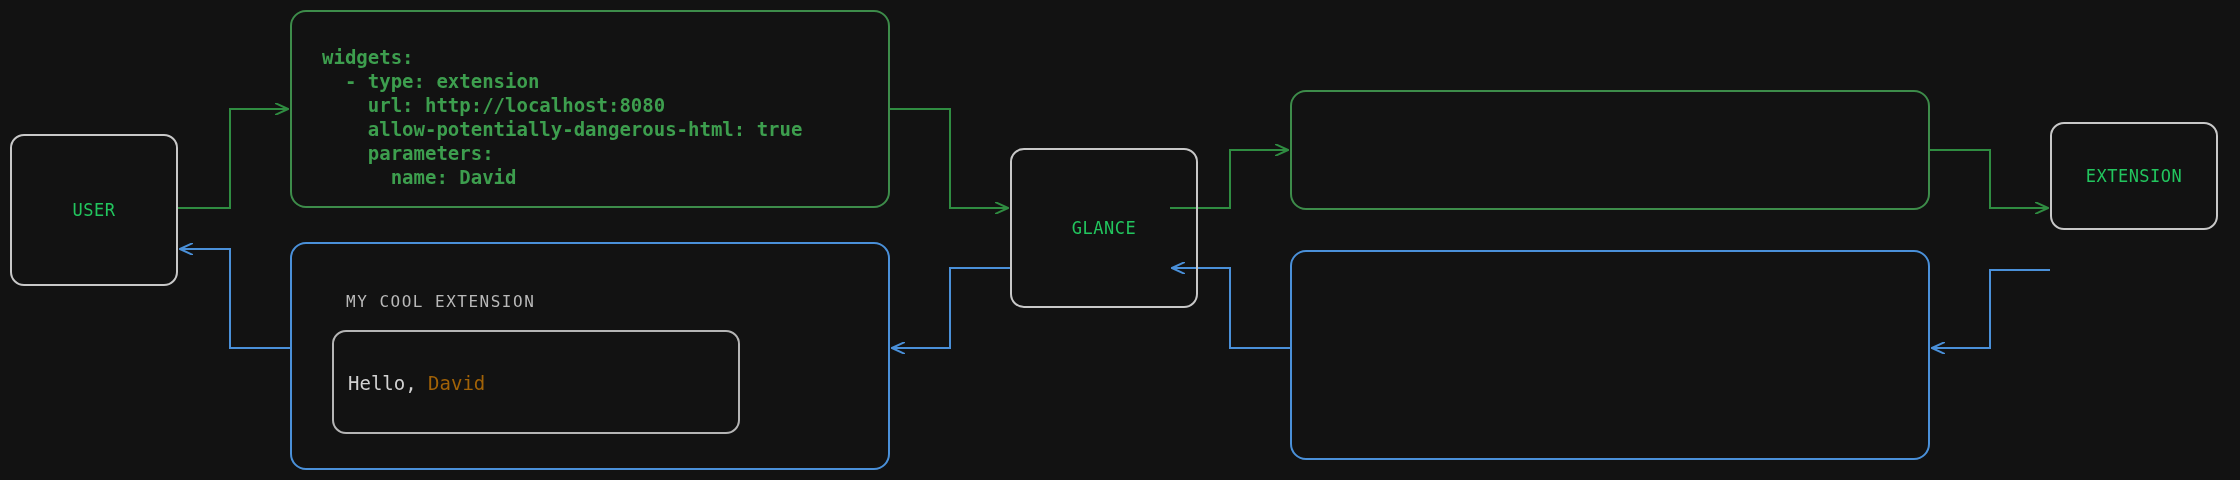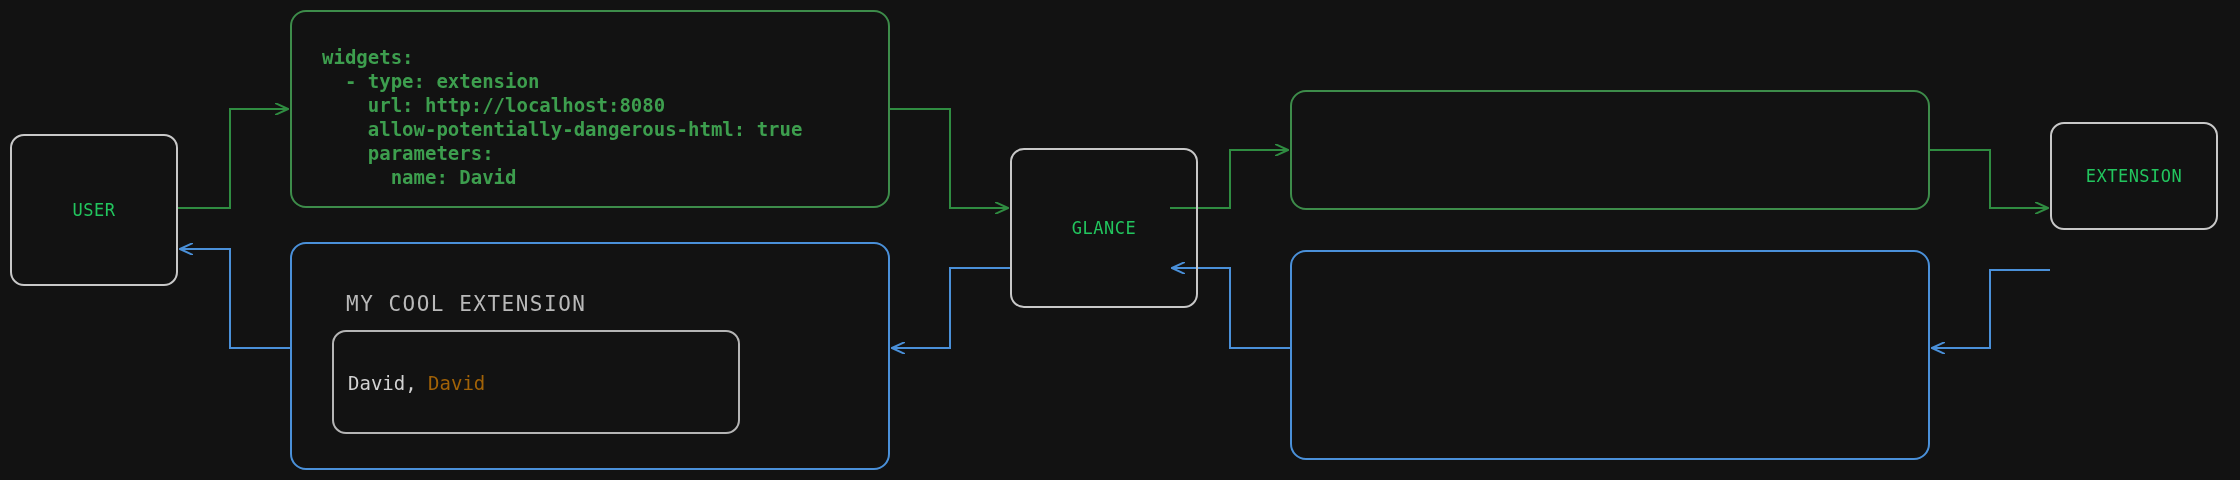--- a/index.html
+++ b/index.html
@@ -49,21 +49,21 @@
     font-family: "DejaVu Sans Mono", monospace;
     font-size: 19px;
     line-height: 24px;
     color: #3d9e4e;
     font-weight: bold;
   }
   .code.blue { color: #4a90d9; }
   .widget-title {
     position: absolute;
     font-family: "DejaVu Sans Mono", monospace;
-    font-size: 21px;
+    font-size: 16px;
     color: #b9b9b9;
     letter-spacing: 1.5px;
     white-space: pre;
   }
   .widget-card {
     position: absolute;
     box-sizing: border-box;
     border: 2px solid #b5b5b5;
     border-radius: 14px;
   }
@@ -149,15 +149,15 @@
     parameters:
       name: David</pre>
 
   <div class="panel" id="panel-get"></div>
 
   <div class="panel blue" id="panel-http"></div>
 
   <div class="panel blue" id="panel-widget"></div>
   <div class="widget-title" id="widget-head">MY COOL EXTENSION</div>
   <div class="widget-card" id="widget-card"></div>
-  <div class="widget-body" id="widget-text"><span>David, </span><span class="accent">David</span></div>
+  <div class="widget-body" id="widget-text"><span>Hello, </span><span class="accent">David</span></div>
 
 </div>
 
 </body></html>

